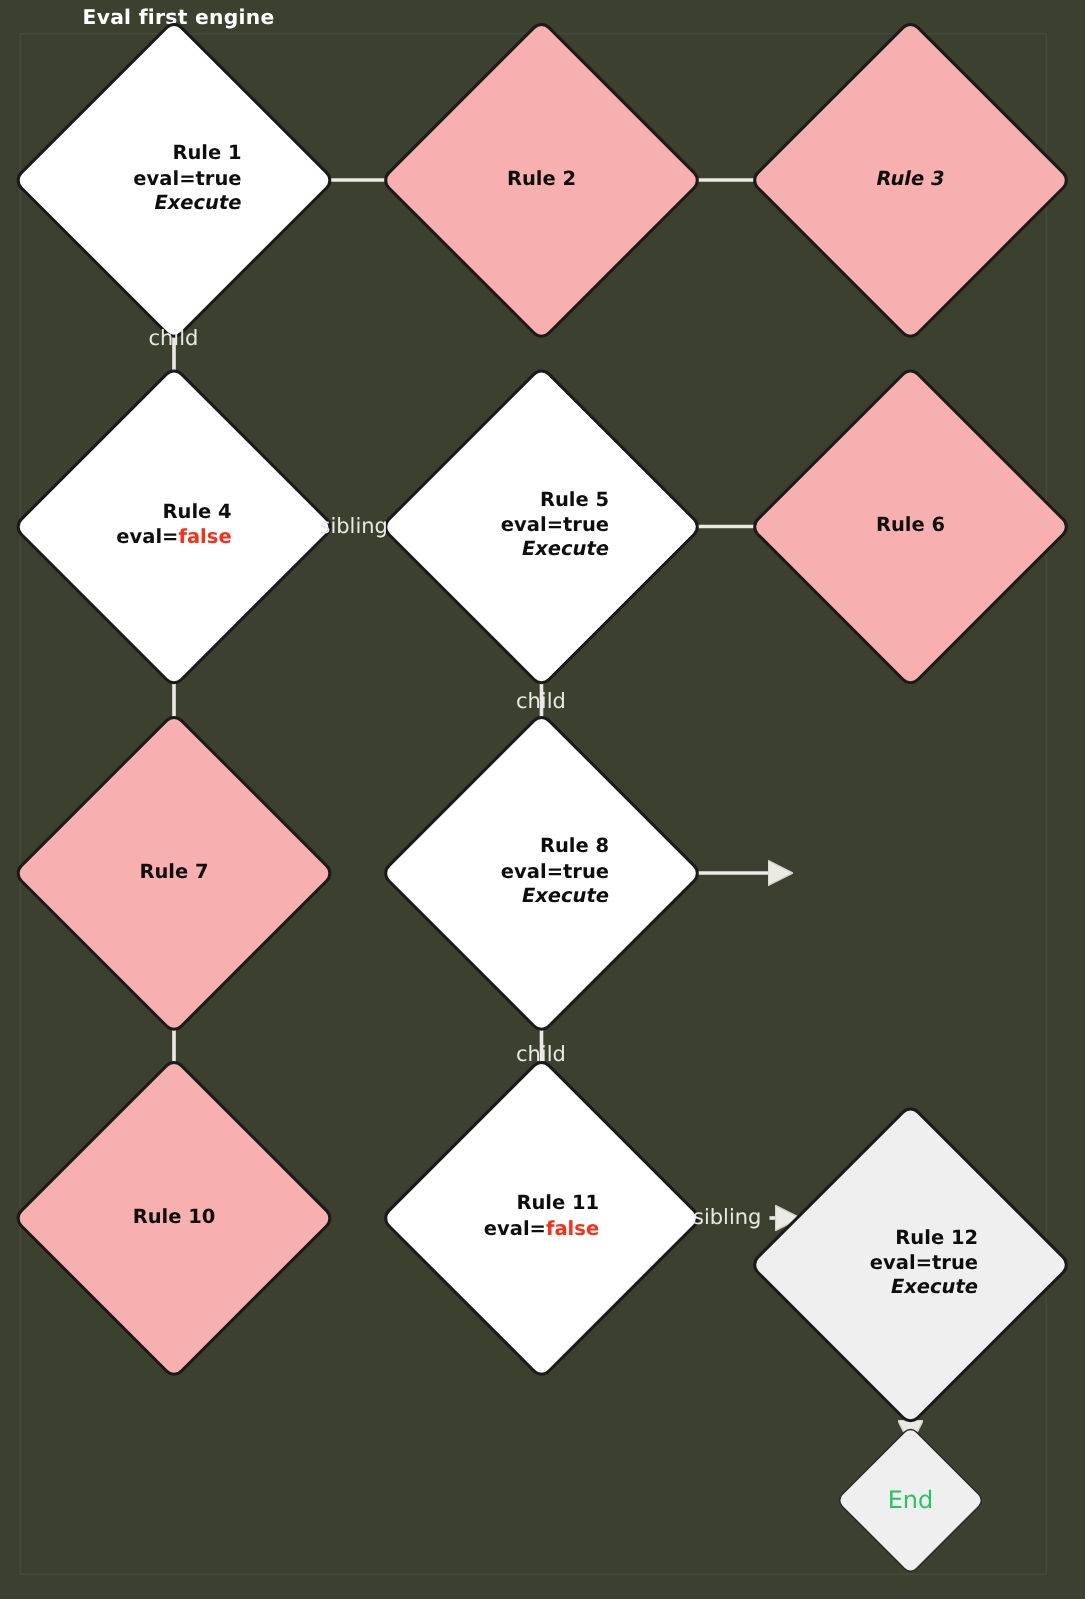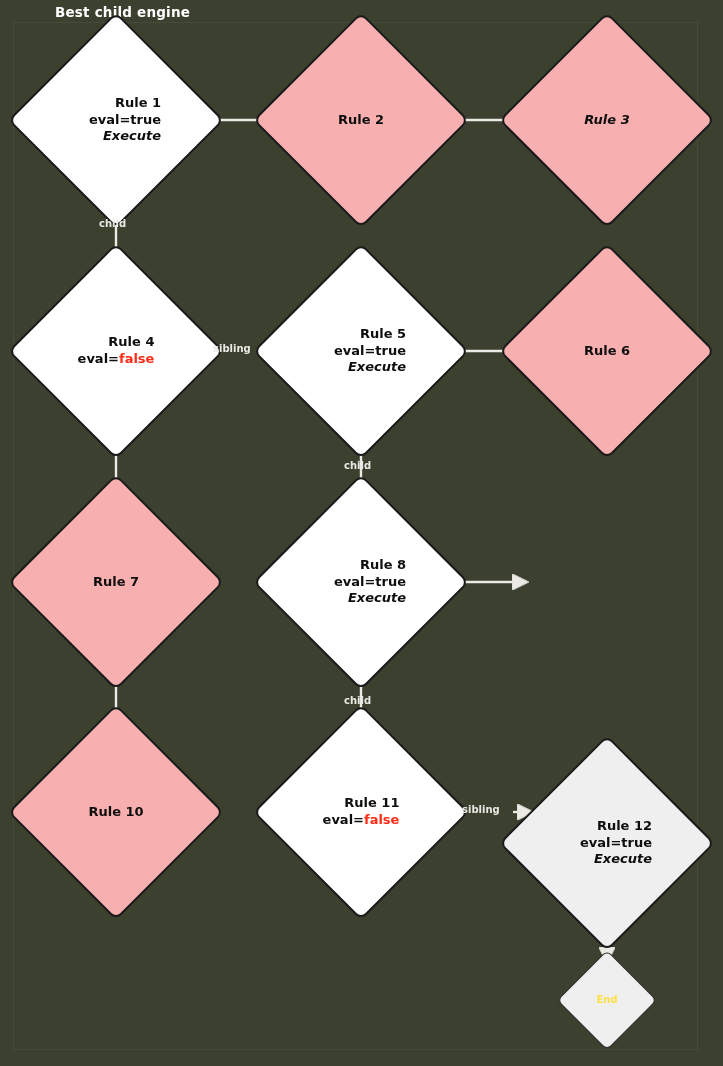--- a/index.html
+++ b/index.html
@@ -63,28 +63,28 @@
     text-align:right;
     color:#0e0e0e;
     line-height:1.28;
     pointer-events:none;
     white-space:nowrap;
   }
   .l1{font-size:13px;font-weight:bold;}
   .l2{font-size:13px;font-weight:bold;}
   .l3{font-size:13px;font-weight:bold;font-style:italic;margin-left:32px;}
   .lsingle{font-size:13px;font-weight:bold;}
-  .lend{font-size:10px;font-weight:bold;color:#fde047;}
+  .lend{font-size:16px;font-weight:normal;color:#22c55e;}
   .falseword{color:#ff2d17;}
 
   .elabel{
     position:absolute;
     color:#e9e9e4;
-    font-size:10px;
-    font-weight:bold;
+    font-size:14px;
+    font-weight:normal;
     white-space:nowrap;
     z-index:4;
   }
 
   .legend{
     position:absolute;
     left:263px; top:994px;
     color:#ffffff;
     font-size:13px;
     font-weight:bold;
@@ -92,21 +92,21 @@
     white-space:nowrap;
   }
 </style>
 </head>
 <body>
 
 <div id="stage">
 
   <div class="panel"></div>
 
-  <div class="title">Best child engine</div>
+  <div class="title">Eval first engine</div>
 
   <svg class="edges">
     <defs>
       <marker id="arrow" viewBox="0 0 10 10" refX="9" refY="5" markerWidth="7" markerHeight="7" orient="auto-start-reverse">
         <path d="M 0 0 L 10 5 L 0 10 z" fill="#eceae4" stroke="#d4d2cc" stroke-width="0.6"></path>
       </marker>
     </defs>
 
     <line x1="192" y1="120" x2="280" y2="120" stroke="#eceae4" stroke-width="2.4" marker-end="url(#arrow)"></line>
 

